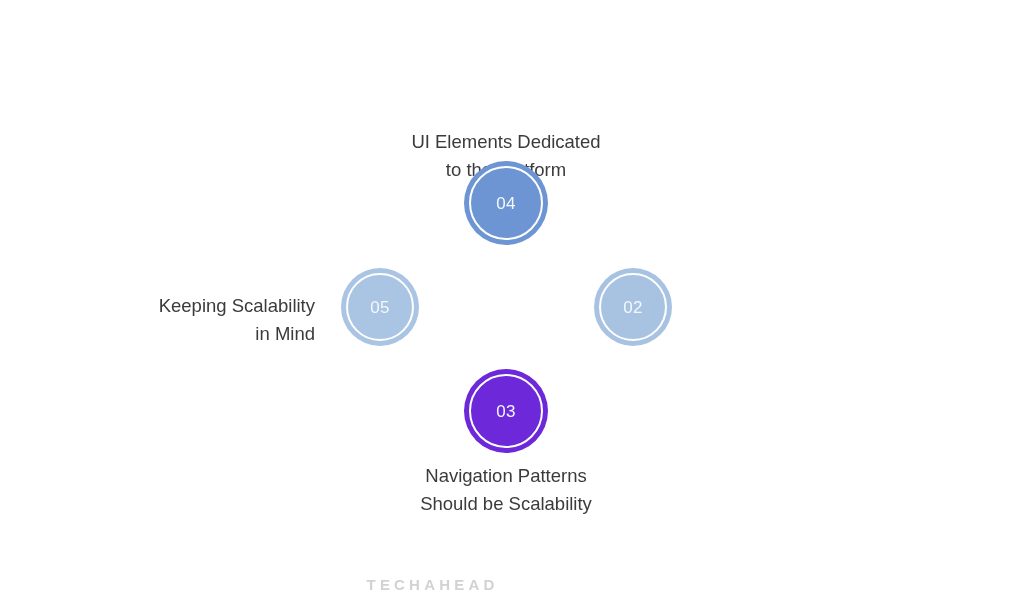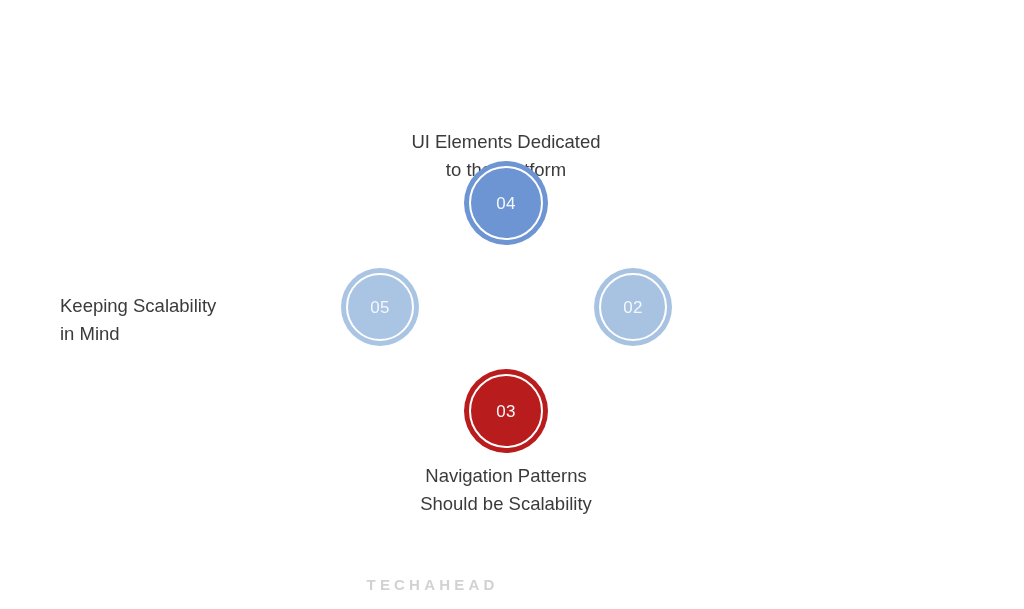--- a/index.html
+++ b/index.html
@@ -67,21 +67,21 @@
     top: 268px;
     background: #a8c3e2;
     text-align: center;
   }
   
   #node-03 {
     width: 84px;
     height: 84px;
     left: 464px;
     top: 369px;
-    background: #b91c1c;
+    background: #6d28d9;
   }
   
   #node-04 {
     width: 78px;
     height: 78px;
     left: 341px;
     top: 268px;
     background: #aac4e3;
   }
 
@@ -111,20 +111,21 @@
   #label-03 {
     left: 356px;
     top: 462px;
     width: 300px;
     text-align: center;
   }
   #label-04 {
     left: 60px;
     top: 292px;
     width: 255px;
+    text-align: right;
   }
 
   
   #watermark {
     position: absolute;
     left: 0;
     top: 576px;
     width: 865px;
     text-align: center;
     color: #d2d2d2;

